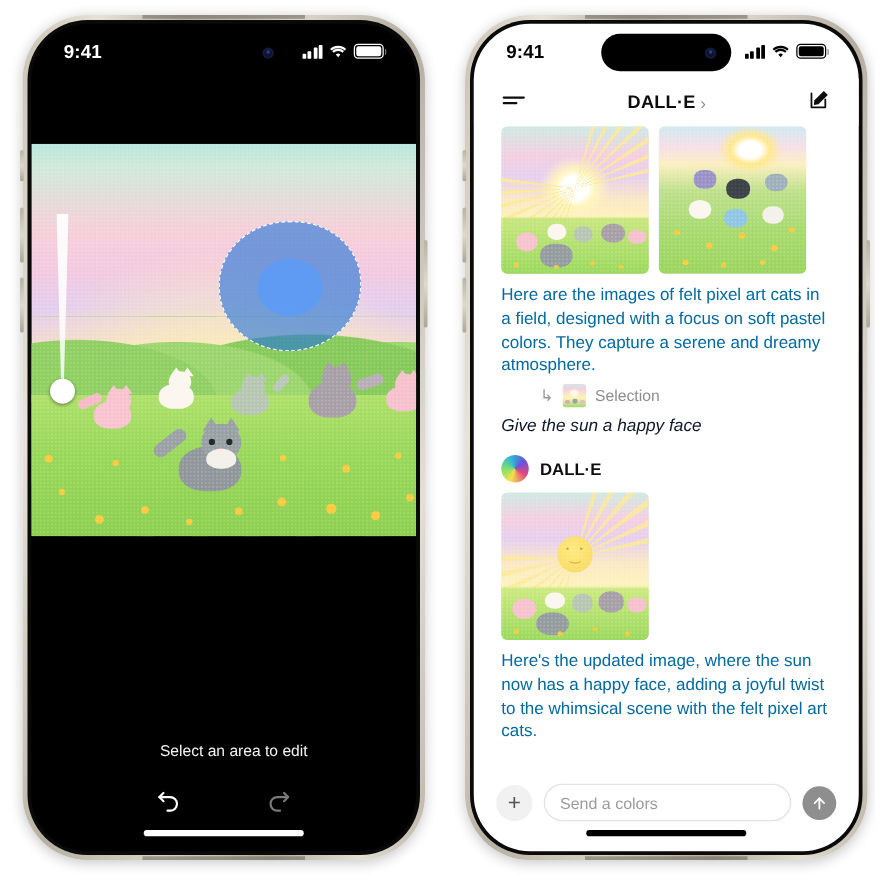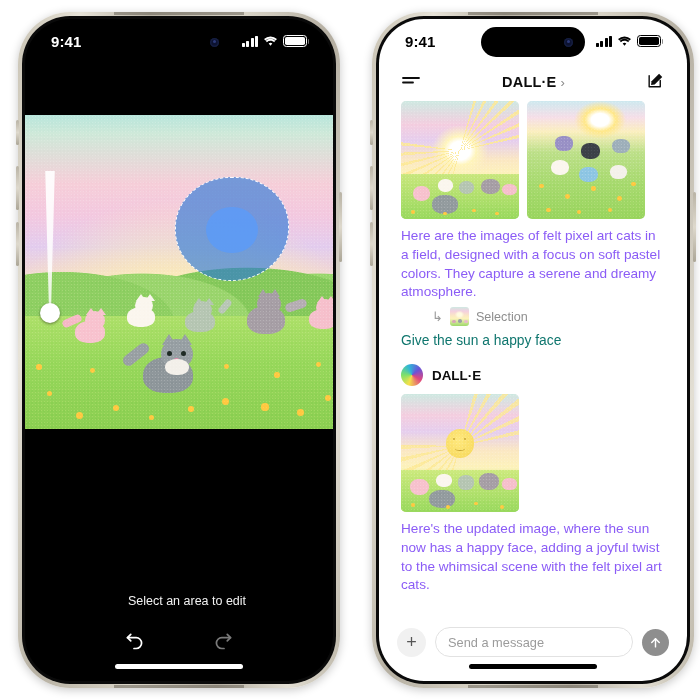--- a/index.html
+++ b/index.html
@@ -261,21 +261,21 @@
   }
   .img-row{ display:flex; gap:8px; }
   .thumb{
     width:118px; height:118px; border-radius:5px; overflow:hidden;
     position:relative; background:#eee;
   }
   .thumb.solo{ width:118px; height:118px; }
   .msg-text{
     margin-top: 8px;
     font-size: 13.6px; line-height: 1.38;
-    color:#8b5cf6;
+    color:#0369a1;
   }
   .author-row{
     display:flex; align-items:center; gap:9px;
     margin-top: 16px;
   }
   .avatar{ width:22px; height:22px; border-radius:50%; overflow:hidden; flex:none; position:relative; }
   .avatar.you{
     background: radial-gradient(circle at 50% 36%, #8d9aa8 0 28%, rgba(0,0,0,0) 29%),
                 linear-gradient(170deg,#6f8294 0%, #3c4a57 46%, #20272e 100%);
   }
@@ -293,21 +293,21 @@
     display:flex; align-items:center; gap:7px;
     margin: 5px 0 0 31px;
   }
   .sel-arrow{ color:#9a9a9a; font-size:13px; line-height:1; }
   .sel-thumb{
     width:19px; height:19px; border-radius:3px; overflow:hidden; position:relative;
   }
   .sel-label{ font-size:12.6px; color:#8e8e8e; }
   .user-text{
     margin: 7px 0 0 0;
-    font-size:13.8px; color:#0f766e;
+    font-size:13.8px; color:#0f172a;font-style:italic;
   }
 
   .composer{
     position:absolute; left:0; right:0; bottom: 24px;
     display:flex; align-items:center; gap:9px;
     padding: 0 18px;
   }
   .plus-btn{
     width:29px; height:29px; border-radius:50%;
     background:#f1f1f1; color:#565656;
@@ -704,21 +704,21 @@
                   <i></i>
                 </div>
               <div class="felt-noise"></div>
             </div>
           </div>
           <div class="msg-text">Here's the updated image, where the sun now has a happy face, adding a joyful twist to the whimsical scene with the felt pixel art cats.</div>
         </div>
 
         <div class="composer">
           <div class="plus-btn">+</div>
-          <div class="msg-input">Send a message</div>
+          <div class="msg-input">Send a colors</div>
           <div class="send-btn">
             <svg width="15" height="15" viewBox="0 0 24 24" fill="none" stroke="#ffffff" stroke-width="2.3" stroke-linecap="round" stroke-linejoin="round">
               <line x1="12" y1="19" x2="12" y2="6"></line>
                 <polyline points="6,12 12,6 18,12"></polyline>
             </svg>
           </div>
         </div>
 
         <div class="home-indicator"></div>
       </div>

